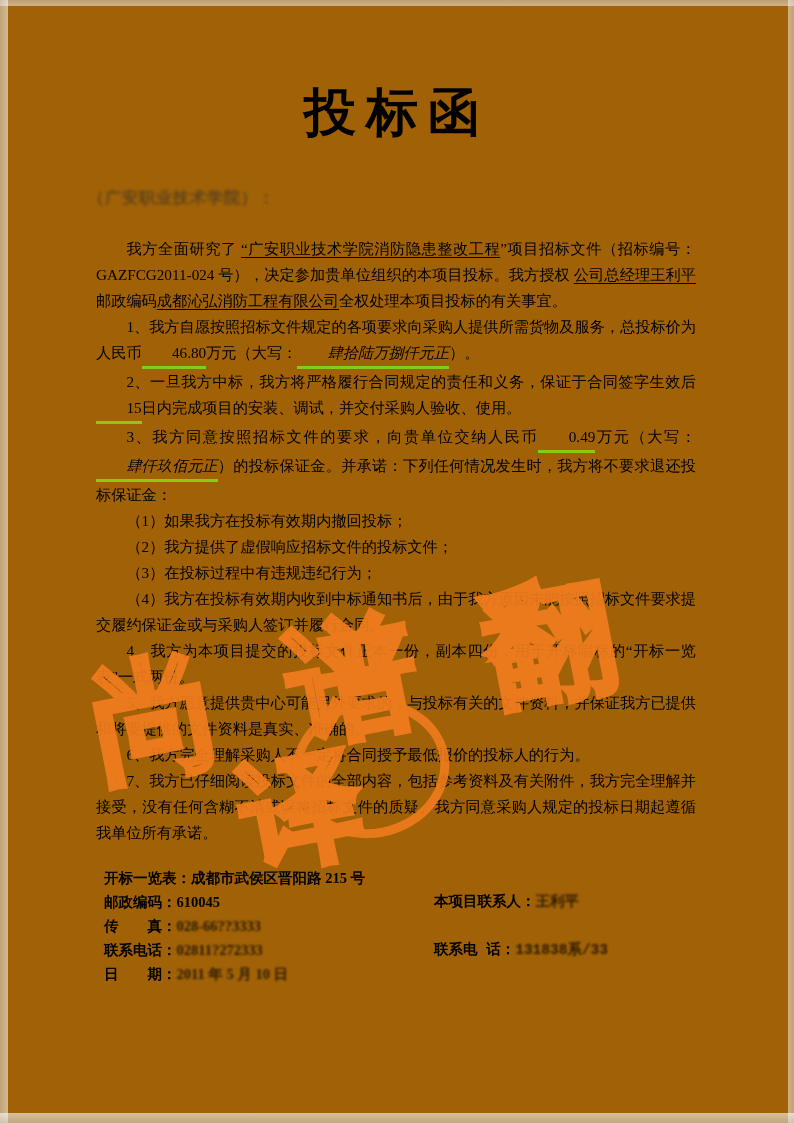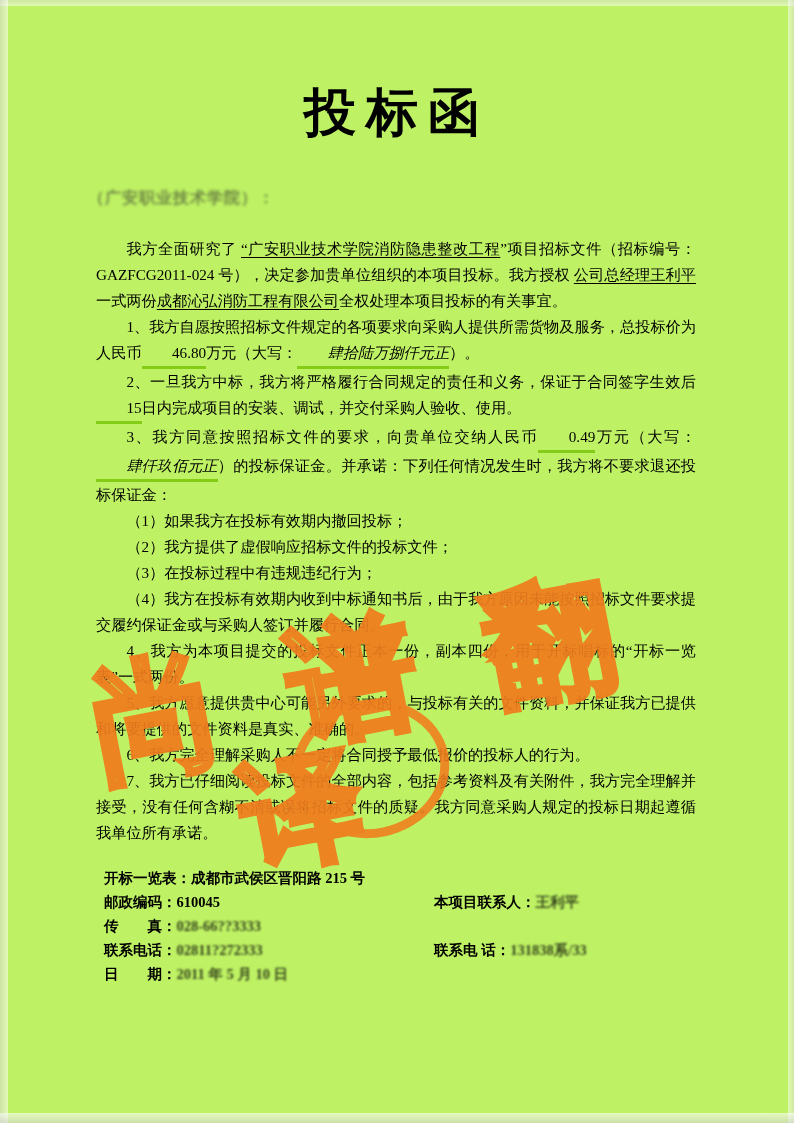--- a/index.html
+++ b/index.html
@@ -13,21 +13,21 @@
     position: relative;
     font-family: "Liberation Serif", "DejaVu Serif", serif;
     color: #000000;
     overflow: hidden;
   }
   .page {
     position: absolute;
     left: 0; top: 0;
     width: 794px;
     height: 1123px;
-    background: #bef264;
+    background: #a16207;
     overflow: hidden;
   }
   
   .scan-edge-left {
     position: absolute;
     left: 0; top: 0;
     width: 8px; height: 1123px;
     background: linear-gradient(to right, #d8d8d8, #ffffff);
     opacity: .55;
   }
@@ -131,21 +131,21 @@
     top: 866px;
     width: 620px;
     font-size: 14.5px;
     line-height: 24px;
     font-weight: bold;
   }
   .contact-row {
     display: flex;
   }
   .contact-left { width: 330px; }
-  .contact-right { width: 280px; }
+  .contact-right { width: 280px; font-family: Liberation Mono, monospace; }
   .light-smudge {
     filter: blur(1.3px);
     opacity: .72;
   }
 
   
   .watermark {
     position: absolute;
     left: 96px;
     top: 600px;
@@ -191,21 +191,21 @@
   <div class="scan-edge-right"></div>
   <div class="scan-edge-bottom"></div>
 
   <div class="doc-title">投标函</div>
 
   <div class="salutation">
     <span class="blurred">（广安职业技术学院）：</span>
   </div>
 
   <div class="body-block" id="body-content">
-      <div class="para indent2"><span>我方全面研究了 </span><span class="u">“广安职业技术学院消防隐患整改工程</span><span>”项目招标文件（招标编号：GAZFCG2011-024 号），决定参加贵单位组织的本项目投标。我方授权 </span><span class="u">公司总经理王利平</span><span> 一式两份</span><span class="u">成都沁弘消防工程有限公司</span><span>全权处理本项目投标的有关事宜。</span></div>
+      <div class="para indent2"><span>我方全面研究了 </span><span class="u">“广安职业技术学院消防隐患整改工程</span><span>”项目招标文件（招标编号：GAZFCG2011-024 号），决定参加贵单位组织的本项目投标。我方授权 </span><span class="u">公司总经理王利平</span><span> 邮政编码</span><span class="u">成都沁弘消防工程有限公司</span><span>全权处理本项目投标的有关事宜。</span></div>
       <div class="para indent2"><span>1、我方自愿按照招标文件规定的各项要求向采购人提供所需货物及服务，总投标价为人民币</span><span class="blank">46.80</span><span>万元（大写：</span><span class="blank blank-lg">肆拾陆万捌仟元正</span><span>）。</span></div>
       <div class="para indent2"><span>2、一旦我方中标，我方将严格履行合同规定的责任和义务，保证于合同签字生效后</span><span class="blank">15</span><span>日内完成项目的安装、调试，并交付采购人验收、使用。</span></div>
       <div class="para indent2"><span>3、我方同意按照招标文件的要求，向贵单位交纳人民币</span><span class="blank">0.49</span><span>万元（大写：</span><span class="blank blank-lg">肆仟玖佰元正</span><span>）的投标保证金。并承诺：下列任何情况发生时，我方将不要求退还投标保证金：</span></div>
       <div class="para indent2"><span>（1）如果我方在投标有效期内撤回投标；</span></div>
       <div class="para indent2"><span>（2）我方提供了虚假响应招标文件的投标文件；</span></div>
       <div class="para indent2"><span>（3）在投标过程中有违规违纪行为；</span></div>
       <div class="para indent2"><span>（4）我方在投标有效期内收到中标通知书后，由于我方原因未能按照招标文件要求提交履约保证金或与采购人签订并履行合同。</span></div>
       <div class="para indent2"><span>4、我方为本项目提交的投标文件正本一份，副本四份，用于开标唱标的“开标一览表”一式两份。</span></div>
       <div class="para indent2"><span>5、我方愿意提供贵中心可能另外要求的，与投标有关的文件资料，并保证我方已提供和将要提供的文件资料是真实、准确的。</span></div>
       <div class="para indent2"><span>6、我方完全理解采购人不一定将合同授予最低报价的投标人的行为。</span></div>

